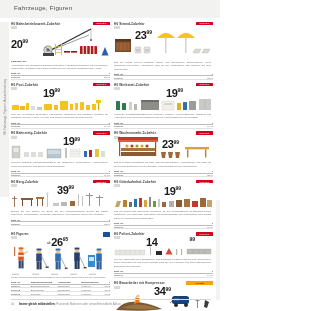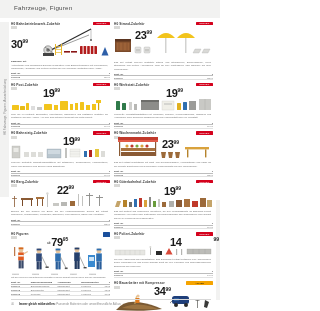--- a/index.html
+++ b/index.html
@@ -126,21 +126,21 @@
           <div>
             <div class="card-title">H0 Bahnbetriebswerk-Zubehör</div>
             <div class="tag-grey"></div>
           </div>
           <div class="badge-red">
             <i>NEUHEIT</i>
           </div>
         </div>
         <div class="media">
           <div class="price" style="left:0px; top:12px;">
-            <span class="int">30</span>
+            <span class="int">20</span>
             <span class="cent">99</span>
           </div>
 
           <svg class="ill" style="left:28px; top:0px;" width="68" height="30" viewBox="0 0 68 30">
             <line x1="10" y1="24" x2="52" y2="2" stroke="#2b2b2b" stroke-width="1.1"></line>
             <line x1="10" y1="24" x2="50" y2="8" stroke="#3a3a3a" stroke-width=".5"></line>
             <line x1="52" y1="2" x2="52" y2="12" stroke="#666" stroke-width=".4"></line>
             <circle cx="52" cy="13" r="1" fill="#555"></circle>
             <circle cx="9" cy="23" r="4.2" fill="#d8d8d6" stroke="#555" stroke-width=".5"></circle>
             <circle cx="9" cy="23" r="1.8" fill="#777"></circle>
@@ -452,21 +452,21 @@
           <div>
             <div class="card-title">H0 Berg-Zubehör</div>
             <div class="tag-grey"></div>
           </div>
           <div class="badge-red">
             <i>NEUHEIT</i>
           </div>
         </div>
         <div class="media" style="height:24px;">
           <div class="price" style="left:46px; top:0px;">
-            <span class="int">22</span>
+            <span class="int">39</span>
             <span class="cent">99</span>
           </div>
           <svg class="ill" style="left:0px; top:7px;" width="99" height="17" viewBox="0 0 99 17">
             <rect x="3" y="4" width=".8" height="11" fill="#8a5a34"></rect>
             <rect x="1" y="6" width="5" height=".7" fill="#8a5a34"></rect>
             <rect x="10" y="6" width="12" height="2" fill="#8a5a34"></rect>
             <rect x="11" y="8" width="1" height="6" fill="#7a4a28"></rect>
             <rect x="20" y="8" width="1" height="6" fill="#7a4a28"></rect>
             <rect x="25" y="5" width="8" height="2" fill="#a8723f"></rect>
             <rect x="26" y="7" width="1" height="7" fill="#8a5a34"></rect>
@@ -555,21 +555,21 @@
         <div class="card-head">
           <div>
             <div class="card-title">H0 Figuren</div>
             <div class="tag-grey"></div>
           </div>
           <div class="badge-blue"></div>
         </div>
         <div class="media" style="height:38px;">
           <div class="price" style="left:36px; top:0px;">
             <span class="ab">ab</span>
-            <span class="int">79</span>
+            <span class="int">26</span>
             <span class="cent">95</span>
           </div>
 
           <svg class="ill" style="left:1px; top:9px;" width="18" height="27" viewBox="0 0 18 27">
             <circle cx="9" cy="4" r="2.4" fill="#e8c49a"></circle>
             <rect x="6.6" y="1.4" width="4.8" height="1.8" fill="#d66a1e"></rect>
             <rect x="6.2" y="6.4" width="5.6" height="8" fill="#e05a1e"></rect>
             <rect x="6.2" y="9" width="5.6" height="1.6" fill="#f0f0ee"></rect>
             <rect x="6.6" y="14.4" width="2.3" height="8" fill="#3a4a6a"></rect>
             <rect x="9.3" y="14.4" width="2.3" height="8" fill="#3a4a6a"></rect>
@@ -660,21 +660,21 @@
           <div class="card-head">
             <div>
               <div class="card-title">H0 Polizei-Zubehör</div>
               <div class="tag-grey"></div>
             </div>
             <div class="badge-red">
               <i>NEUHEIT</i>
             </div>
           </div>
           <div class="media" style="height:20px;">
-            <div class="price" style="left:56px; top:0px;gap:32px;">
+            <div class="price" style="left:32px; top:0px;gap:32px;">
               <span class="int">14</span>
               <span class="cent">99</span>
             </div>
             <svg class="ill" style="left:0px; top:9px;" width="99" height="11" viewBox="0 0 99 11">
               <rect x="1" y="4" width="30" height="5" fill="#e6e6e2" stroke="#c0c0bc" stroke-width=".3"></rect>
               <line x1="6" y1="4" x2="6" y2="9" stroke="#c0c0bc" stroke-width=".3"></line>
               <line x1="11" y1="4" x2="11" y2="9" stroke="#c0c0bc" stroke-width=".3"></line>
               <line x1="16" y1="4" x2="16" y2="9" stroke="#c0c0bc" stroke-width=".3"></line>
               <line x1="21" y1="4" x2="21" y2="9" stroke="#c0c0bc" stroke-width=".3"></line>
               <line x1="26" y1="4" x2="26" y2="9" stroke="#c0c0bc" stroke-width=".3"></line>

